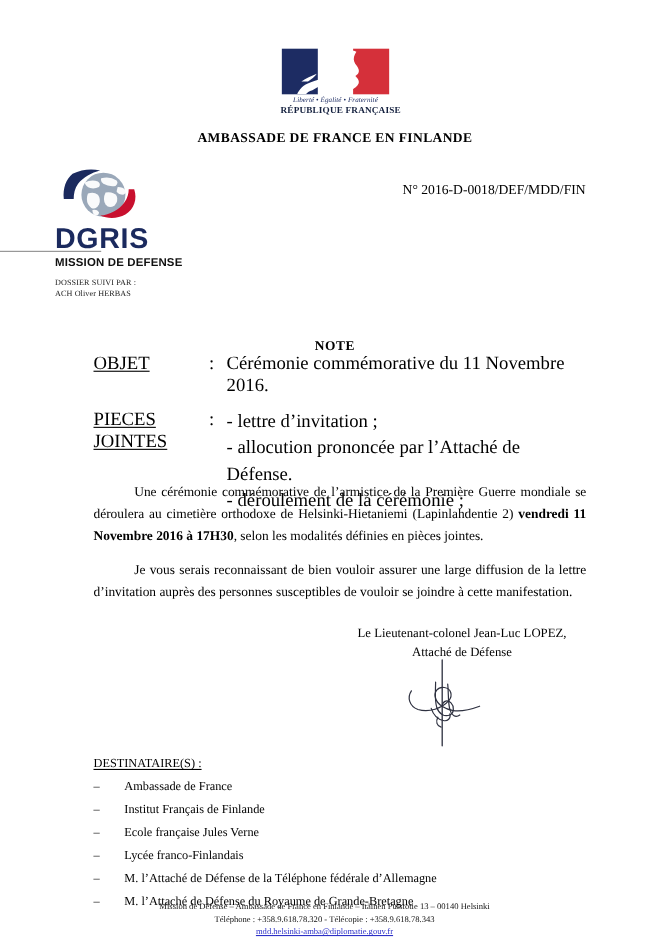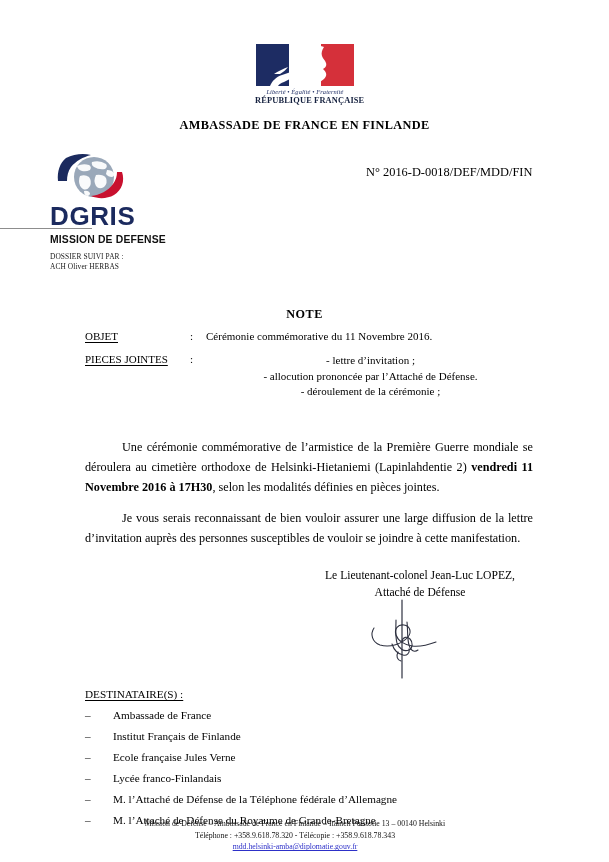--- a/index.html
+++ b/index.html
@@ -142,37 +142,37 @@
     font-weight: bold;
     font-size: 12.2px;
     letter-spacing: 0.5px;
     margin-top: 44px;
   }
 
   
   .meta {
     position: absolute;
     left: 85px;
-    top: 330px;
+    top: 320px;
     width: 450px;
-    font-size: 11px;
+    font-size: 17px;
   }
   .meta-row {
     display: flex;
     align-items: flex-start;
   }
   .meta-row.objet { margin-bottom: 11px; }
   .meta-key {
     flex: 0 0 105px;
     text-decoration: underline;
     text-underline-offset: 1.5px;
   }
   .meta-colon { flex: 0 0 6px; }
   .meta-val { flex: 1 1 auto; padding-left: 10px; }
-  .meta-val .pj-line { display: block; line-height: 1.42; text-align: center; }
+  .meta-val .pj-line { display: block; line-height: 1.42; }
 
   
   .body-text {
     position: absolute;
     left: 85px;
     top: 438px;
     width: 448px;
     font-size: 12.2px;
   }
   .body-text p {

